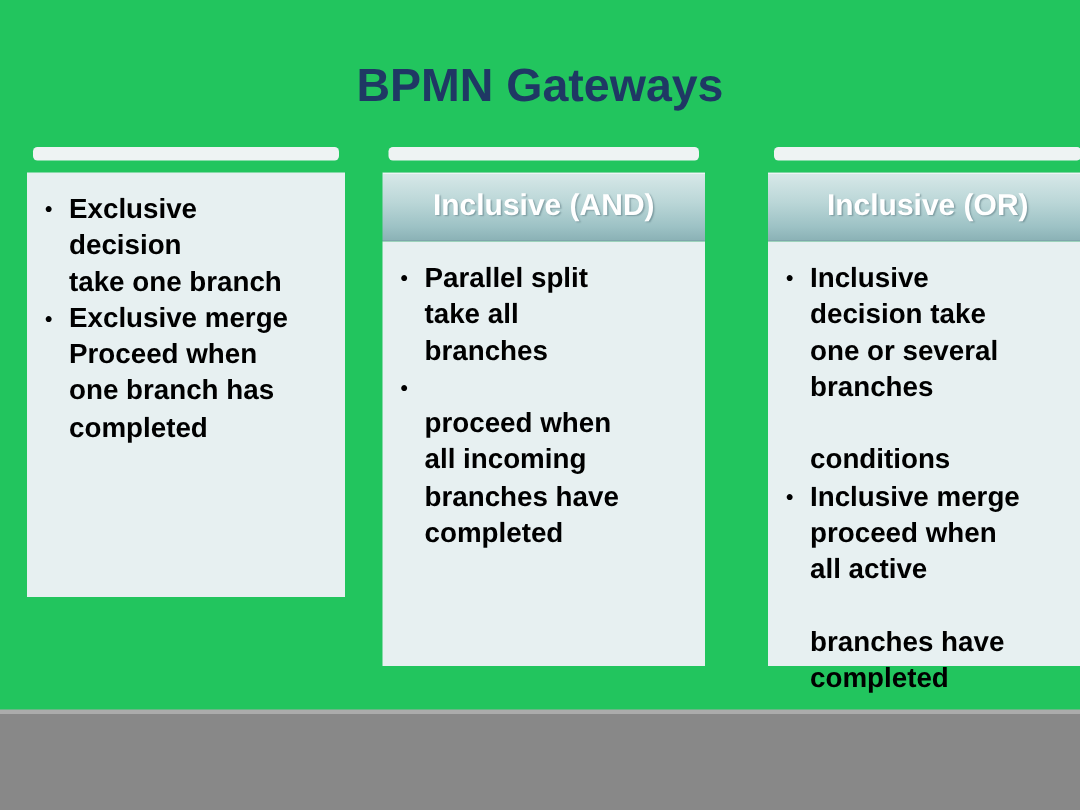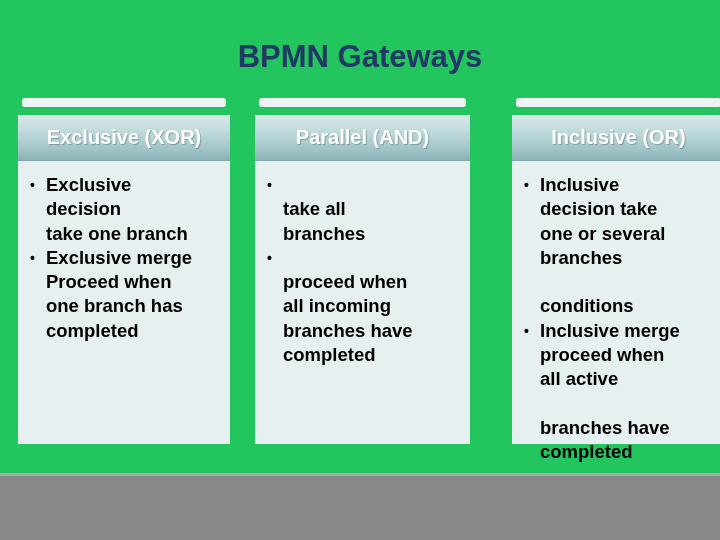--- a/index.html
+++ b/index.html
@@ -60,43 +60,42 @@
   }
 </style>
 </head>
 <body>
 
 <div id="slide">
   <div class="title">BPMN Gateways</div>
 
   <div class="column col-1">
     <div class="glow"></div>
-    <div class="col-header">Exclusive (XOR)</div>
     <div class="panel">
       <div>
           <div class="bullet-item">
             <span class="marker">•</span>
             <div class="bullet-text"><span class="u">Exclusive</span><br><span class="u">decision</span><br><span>take one branch</span></div>
           </div>
           <div class="bullet-item">
             <span class="marker">•</span>
             <div class="bullet-text"><span class="u">Exclusive merge</span><br><span>Proceed when</span><br><span>one branch has</span><br><span>completed</span></div>
           </div>
         </div>
     </div>
   </div>
 
   <div class="column col-2">
     <div class="glow"></div>
-    <div class="col-header">Parallel (AND)</div>
+    <div class="col-header">Inclusive (AND)</div>
     <div class="panel">
       <div>
           <div class="bullet-item">
             <span class="marker">•</span>
-            <div class="bullet-text"><br><span>take all</span><br><span>branches</span></div>
+            <div class="bullet-text"><span class="u">Parallel split </span><br><span>take all</span><br><span>branches</span></div>
           </div>
           <div class="bullet-item">
             <span class="marker">•</span>
             <div class="bullet-text"><br><span>proceed when</span><br><span>all incoming</span><br><span>branches have</span><br><span>completed</span></div>
           </div>
         </div>
     </div>
   </div>
 
   <div class="column col-3">

